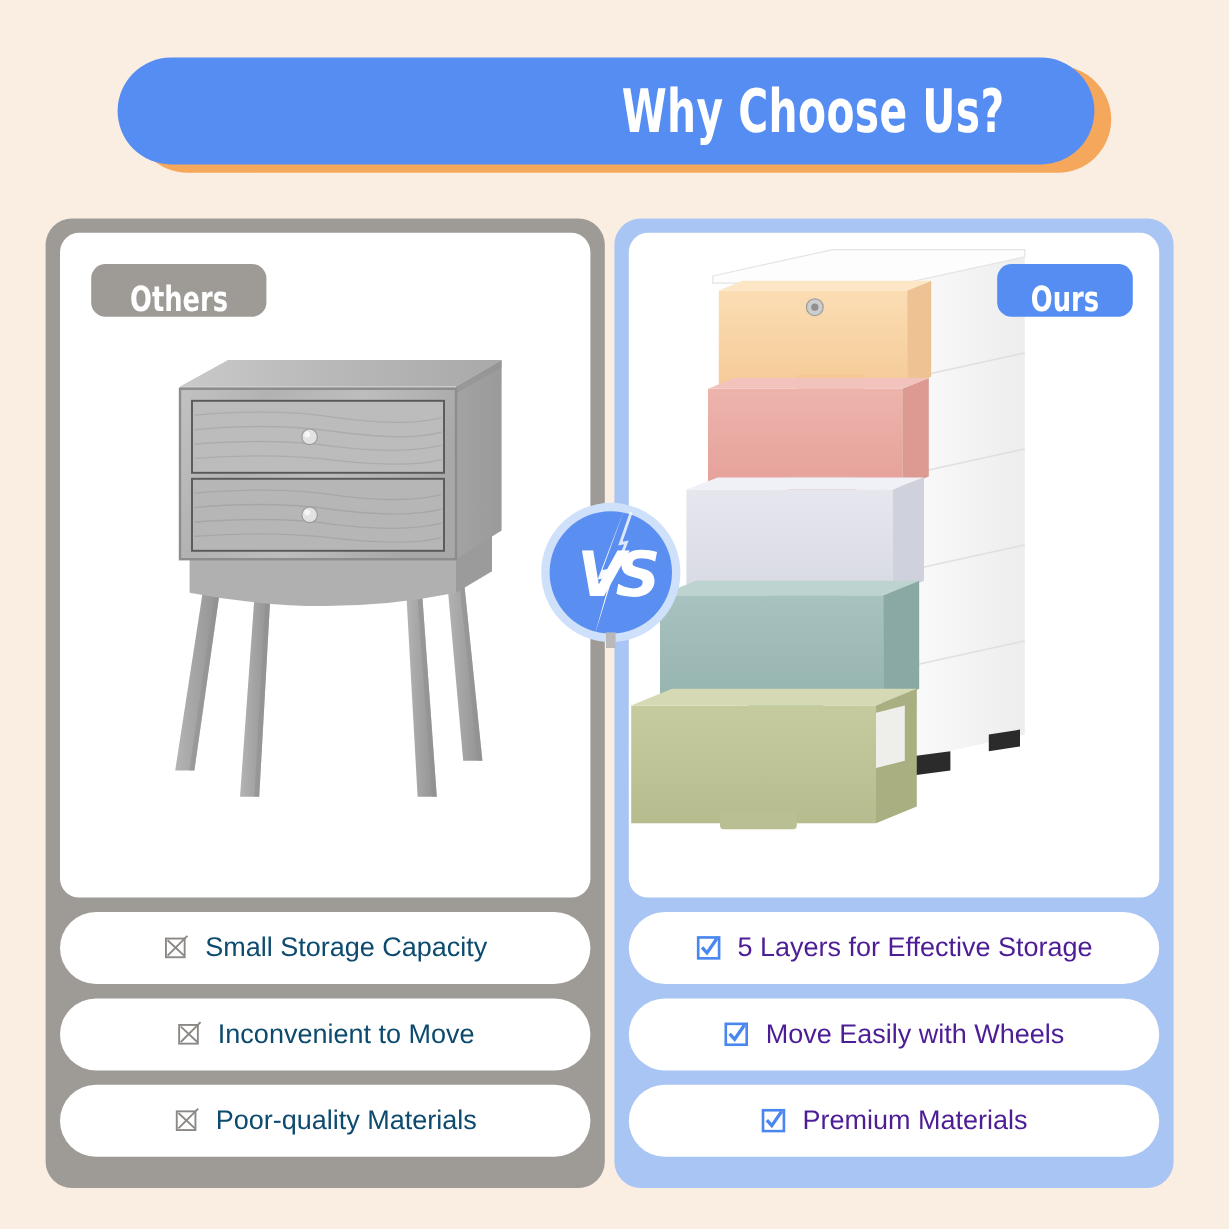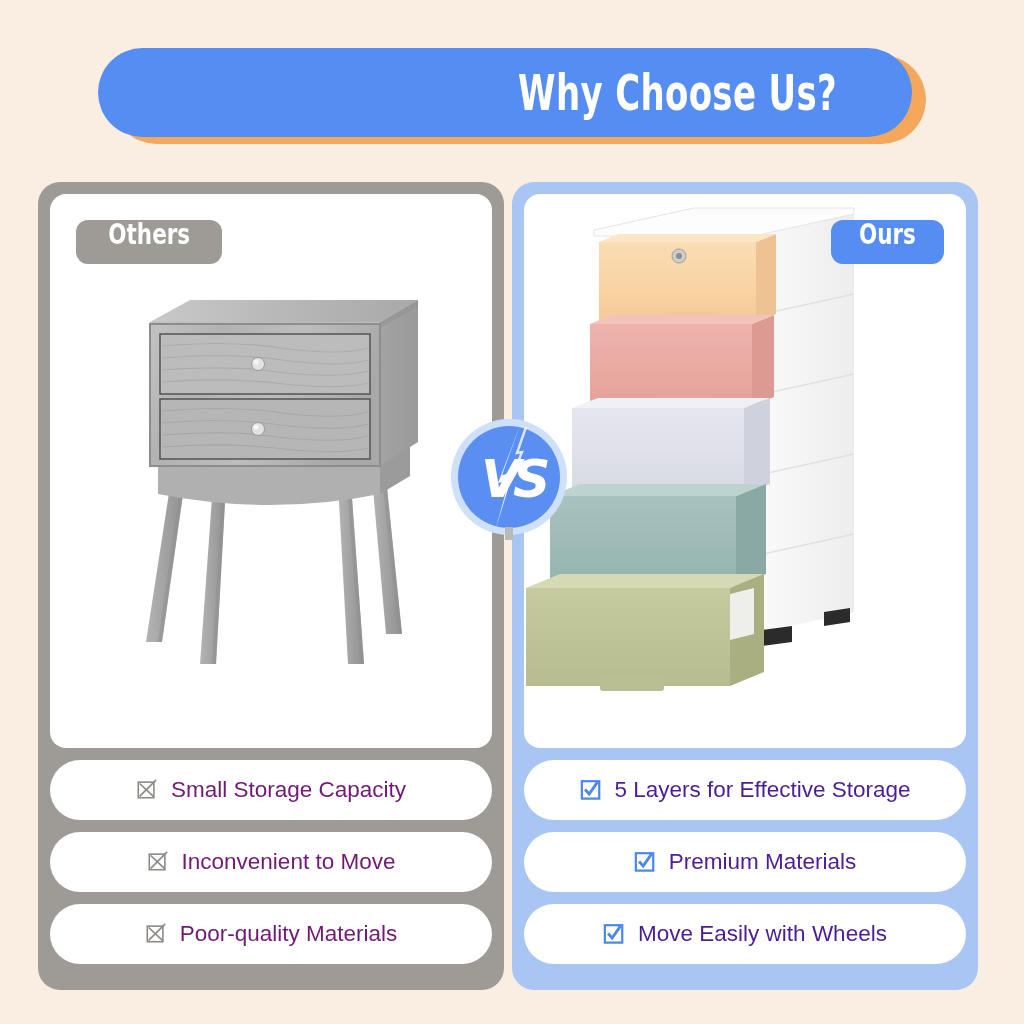--- a/index.html
+++ b/index.html
@@ -80,21 +80,21 @@
     border-radius: 16px;
     overflow: hidden;
   }
 
   .badge {
     position: absolute;
     top: 26px;
     height: 44px;
     border-radius: 12px;
     display: flex;
-    align-items: flex-start;
+    align-items: flex-end;
     justify-content: center;
     padding: 0 18px;
     z-index: 6;
   }
   .badge span {
     color: #ffffff;
     font-size: 29px;
     font-weight: bold;
     transform: scaleX(0.74);
     white-space: nowrap;
@@ -129,21 +129,21 @@
     flex: 0 0 auto;
     position: relative;
     top: -1px;
   }
   .flabel {
     font-size: 22.5px;
     line-height: 1;
     white-space: nowrap;
     font-family: "Liberation Sans", sans-serif;
   }
-  #panel-others .flabel { color: #701a75; }
+  #panel-others .flabel { color: #0c4a6e; }
   #panel-ours   .flabel { color: #4c1d95; }
 
   
   #vs-badge {
     position: absolute;
     left: 447px;
     top: 415px;
     width: 125px;
     height: 125px;
     z-index: 20;
@@ -372,28 +372,28 @@
           <rect x="2" y="3.5" width="19" height="19" fill="#ffffff" stroke="#4a86ef" stroke-width="2.4"></rect>
           <path d="M5.5 12.5 L10 17.5 L19 4.5" fill="none" stroke="#4a86ef" stroke-width="3"></path>
         </svg>
         <span class="flabel">5 Layers for Effective Storage</span>
       </div>
       <div class="feature-row">
         <svg class="fbox" viewBox="0 0 24 24">
           <rect x="2" y="3.5" width="19" height="19" fill="#ffffff" stroke="#4a86ef" stroke-width="2.4"></rect>
           <path d="M5.5 12.5 L10 17.5 L19 4.5" fill="none" stroke="#4a86ef" stroke-width="3"></path>
         </svg>
-        <span class="flabel">Premium Materials</span>
+        <span class="flabel">Move Easily with Wheels</span>
       </div>
       <div class="feature-row">
         <svg class="fbox" viewBox="0 0 24 24">
           <rect x="2" y="3.5" width="19" height="19" fill="#ffffff" stroke="#4a86ef" stroke-width="2.4"></rect>
           <path d="M5.5 12.5 L10 17.5 L19 4.5" fill="none" stroke="#4a86ef" stroke-width="3"></path>
         </svg>
-        <span class="flabel">Move Easily with Wheels</span>
+        <span class="flabel">Premium Materials</span>
       </div>
     </div>
   </div>
 
   <svg id="vs-badge" viewBox="0 0 125 125">
     <circle cx="62" cy="62" r="58" fill="#cfe0fb"></circle>
     <circle cx="62" cy="62" r="51" fill="#5a8ef0"></circle>
     <g>
       <text x="34" y="82" font-family="DejaVu Sans, sans-serif" font-size="52" font-weight="bold" font-style="italic" fill="#ffffff">V</text>
       <text x="66" y="82" font-family="DejaVu Sans, sans-serif" font-size="52" font-weight="bold" font-style="italic" fill="#ffffff">S</text>

